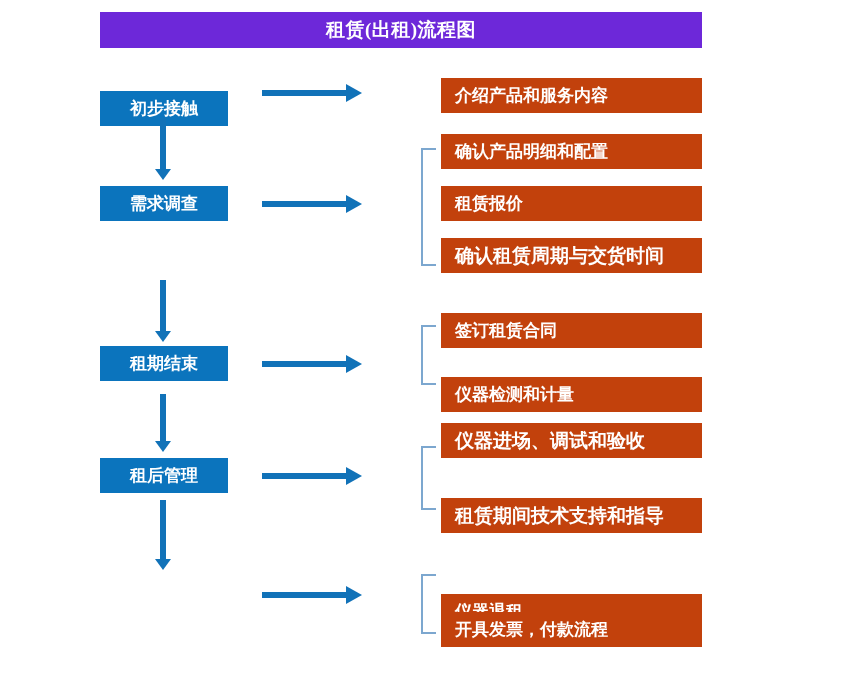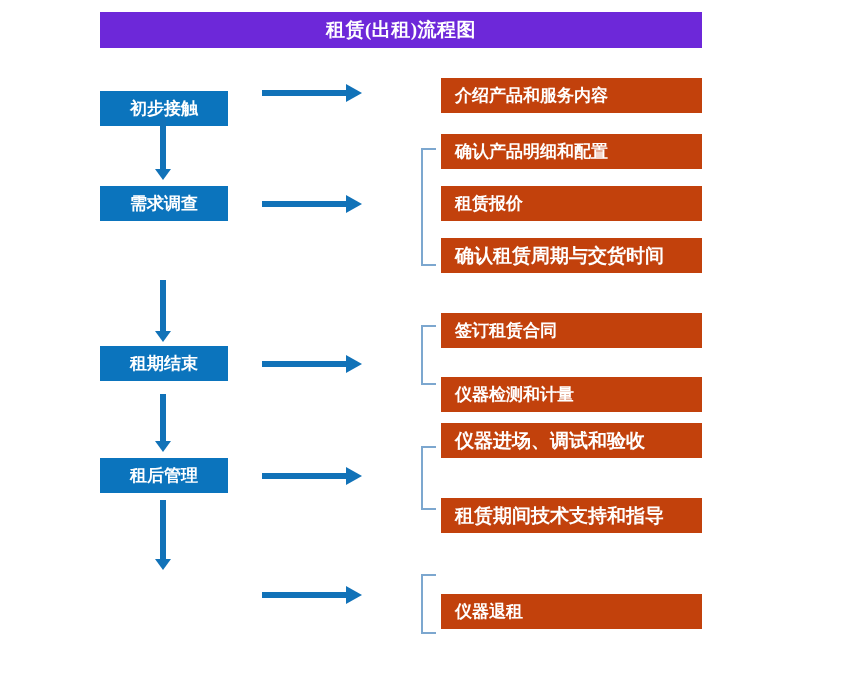--- a/index.html
+++ b/index.html
@@ -148,14 +148,15 @@
 
 
   <div class="h-arrow" style="top:586px;">
     <div class="shaft"></div>
     <div class="head"></div>
   </div>
 
   <div class="bracket" style="top:574px;height:60px;"></div>
 
   <div class="detail-box" style="top:562px;margin-top:32px;">仪器退租</div>
+  <div class="detail-box" style="top:612px;">开具发票，付款流程</div>
 
 </div>
 
 </body></html>

